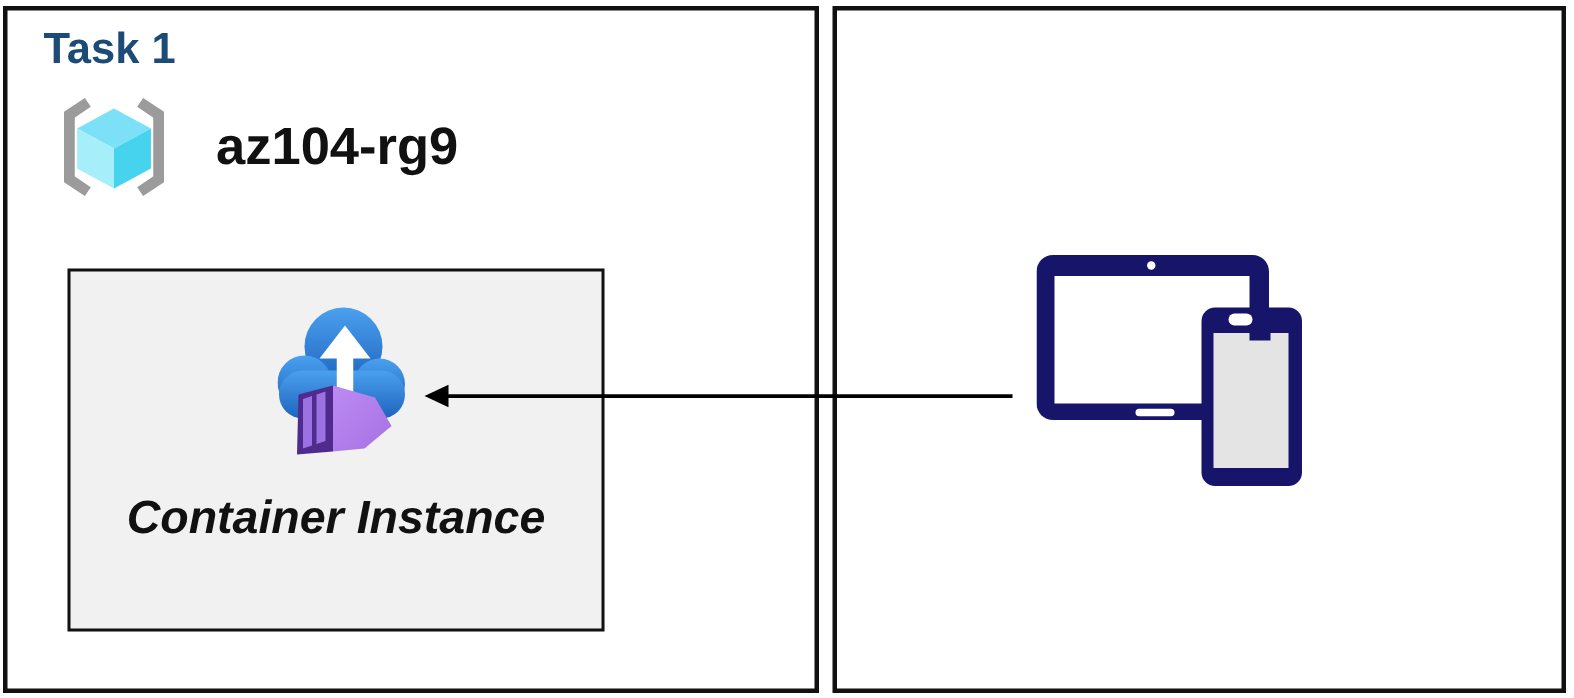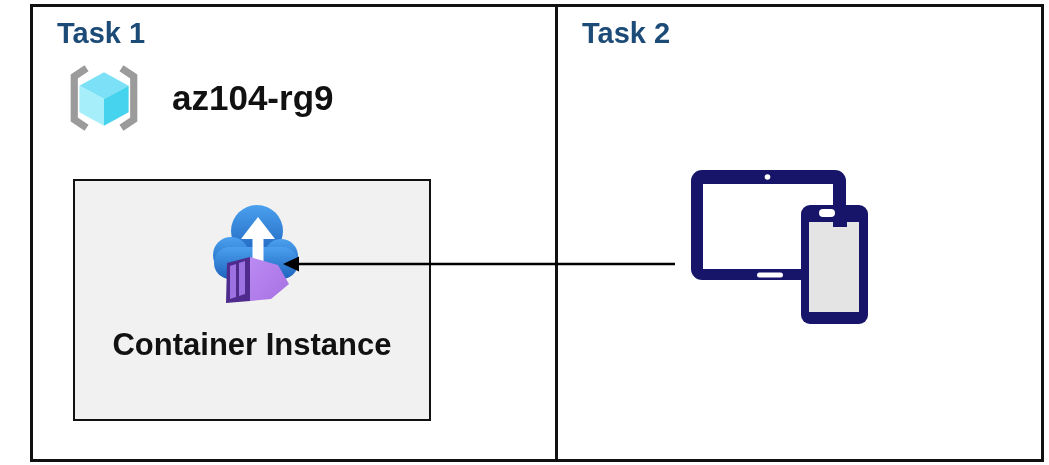--- a/index.html
+++ b/index.html
@@ -4,35 +4,36 @@
 <style>
   html,body{margin:0;padding:0;background:#fff;}
   #canvas{
     position:relative;width:1049px;height:465px;background:#ffffff;
     font-family:"Liberation Sans",sans-serif;overflow:hidden;
   }
   .task-box{
     position:absolute;box-sizing:border-box;background:#fff;
     border:3px solid var(--box-border);
   }
-  #task1{left:2px;top:4px;width:544px;height:458px;margin-left:28px;}
+  #task1{left:2px;top:4px;width:544px;height:458px;}
   #task2{left:555px;top:4px;width:489px;height:458px;}
   .task-title{
     position:absolute;left:24px;top:10px;
     font-size:29px;font-weight:bold;color:var(--title-blue);
   }
   .rg-row{
     position:absolute;left:31px;top:56px;
     display:flex;align-items:center;gap:28px;
   }
   .rg-name{font-size:35px;font-weight:bold;color:var(--text-black);}
   #ci-box{
     position:absolute;left:40px;top:172px;width:358px;height:242px;
     box-sizing:border-box;border:2px solid var(--box-border);
     background:var(--ci-box-bg);
+    font-style:italic;
   }
   #ci-icon{position:absolute;left:138px;top:20px;}
   .ci-label{
     position:absolute;left:0;top:146px;width:100%;text-align:center;
     font-size:31px;font-weight:bold;color:var(--text-black);
   }
   #devices-icon{position:absolute;left:133px;top:162px;}
   .t2-caption{
     position:absolute;left:0;top:328px;width:100%;text-align:center;
     font-size:33px;font-weight:bold;color:var(--text-black);
@@ -105,21 +106,20 @@
           <polygon class="cont-dark" points="14,59 37,53 37,97 13,99"></polygon>
           <polygon class="cont-panel" points="17,62 23,60 23,93 17,95"></polygon>
           <polygon class="cont-panel" points="26,59 32,57 32,90 26,92"></polygon>
         </g>
       </svg>
       <div class="ci-label">Container Instance</div>
     </div>
   </div>
 
   <div class="task-box" id="task2">
-    <div class="task-title">Task 2</div>
 
     <svg id="devices-icon" width="178" height="158" viewBox="0 0 178 158">
       <g>
         <rect class="navy" x="0" y="1" width="155" height="110" rx="11"></rect>
         <rect class="scr-white" x="12" y="15" width="130" height="85"></rect>
         <circle class="scr-white" cx="76.5" cy="8" r="2.8"></circle>
         <rect class="scr-white" x="66" y="103.5" width="26" height="5" rx="2.5"></rect>
       </g>
       <g>
         <rect class="navy" x="110" y="36" width="67" height="119" rx="9"></rect>

